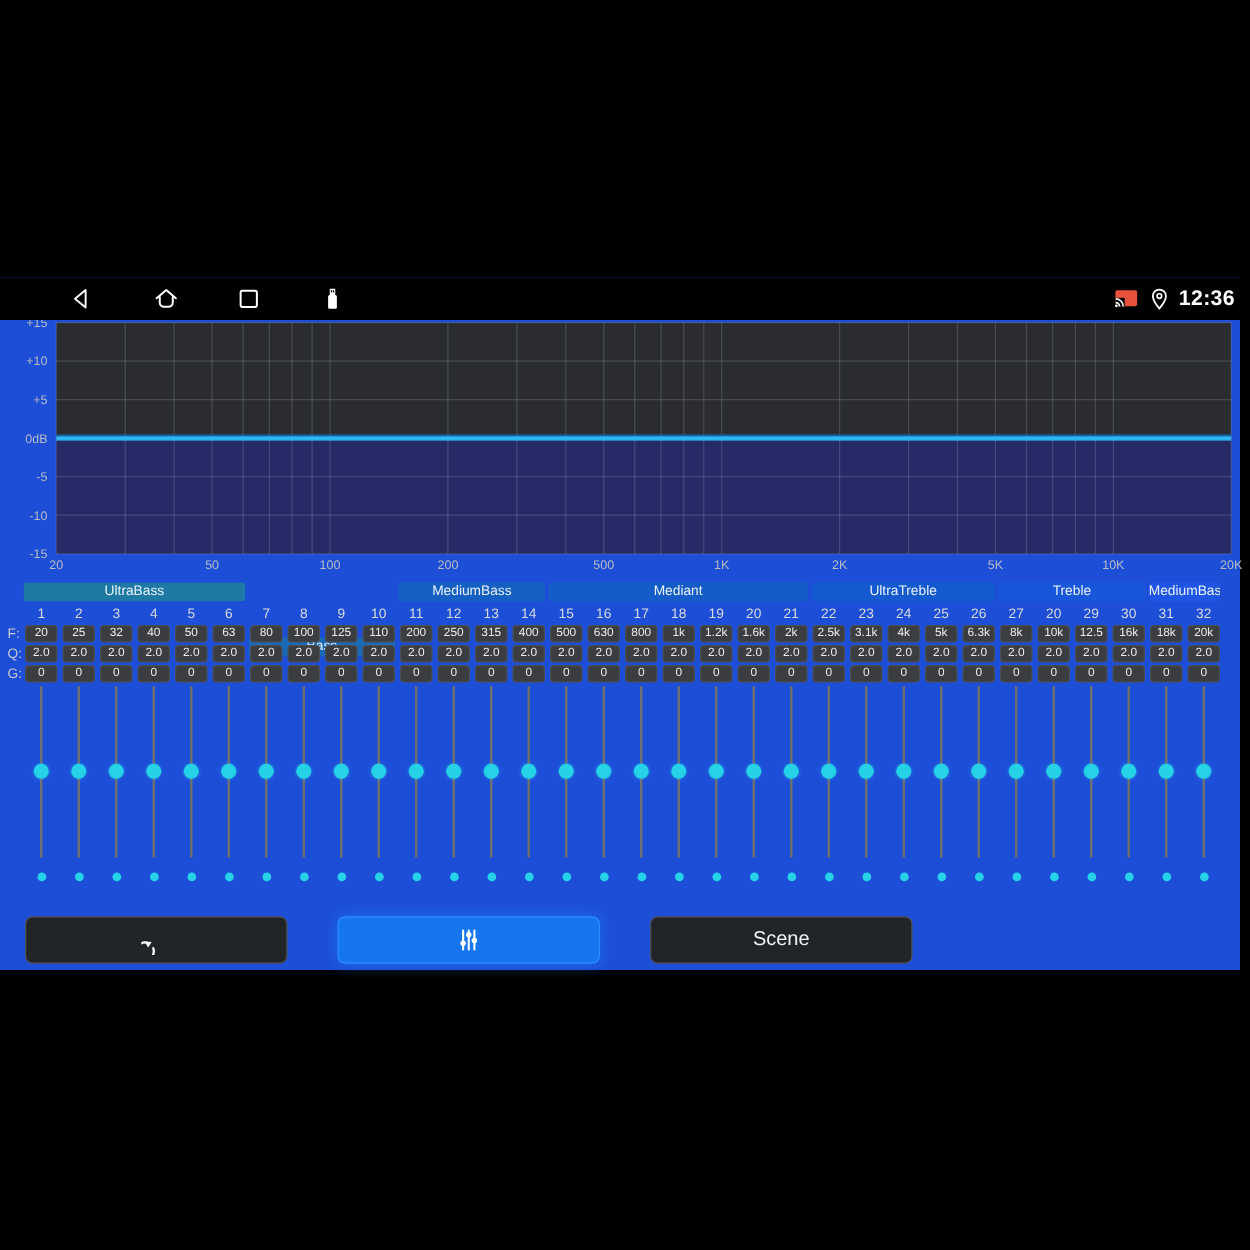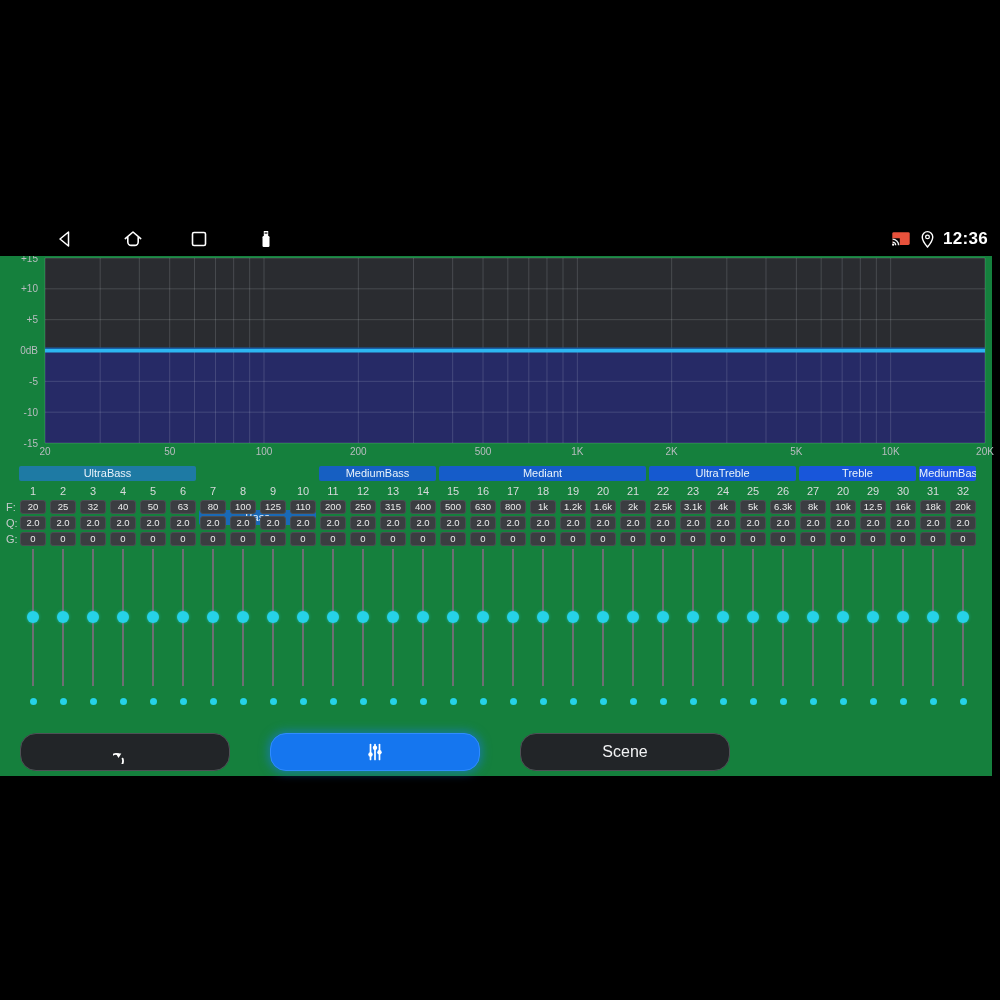--- a/index.html
+++ b/index.html
@@ -1,17 +1,17 @@
 <!DOCTYPE html>
 <html><head>
 <meta charset="utf-8">
 <style>
   html,body{margin:0;padding:0;background:#000;width:1000px;height:1000px;overflow:hidden;
     font-family:"Liberation Sans",sans-serif;-webkit-font-smoothing:antialiased;}
-  .screen{position:absolute;top:222px;left:0;width:992px;height:554px;background:#15803d;}
+  .screen{position:absolute;top:222px;left:0;width:992px;height:554px;background:#1d4ed8;}
   
   .statusbar{position:absolute;top:0;left:0;width:1000px;height:34px;background:#000;}
   .sb-ico{position:absolute;top:5px;width:24px;height:24px;}
   .sb-right{position:absolute;right:12px;top:0;height:34px;display:flex;align-items:center;gap:5px;}
   .sb-time{color:#fff;font-size:17px;font-weight:bold;letter-spacing:.3px;}
   
   .graph-wrap{position:absolute;top:34px;left:0;width:1000px;height:204px;text-decoration:underline;}
   
   .groups-row{position:absolute;top:244px;left:18px;width:960px;height:15px;}
   .group-chip{position:absolute;top:0;height:15px;border-radius:2px;color:#e8f1fa;font-size:11px;
@@ -29,21 +29,21 @@
   .row-label{position:absolute;left:6px;width:14px;color:#c8cacd;font-size:11px;line-height:14px;}
   
   .sliders-row{top:326px;height:140px;}
   .slider-col{position:relative;flex:0 0 30px;width:30px;height:140px;}
   .slider-track{position:absolute;left:14px;top:1px;width:2px;height:137px;background:#6d6f73;}
   .slider-knob{position:absolute;left:9px;top:63px;width:12px;height:12px;border-radius:50%;
     background:#26d2e8;box-shadow:0 0 3px rgba(38,210,232,.6);}
   .dots-row{top:474px;height:10px;}
   .ind-dot{width:7px;height:7px;border-radius:50%;background:#26d2e8;}
   
-  .btn{position:absolute;top:511px;width:210px;height:38px;border-radius:16px;background:#222528;
+  .btn{position:absolute;top:511px;width:210px;height:38px;border-radius:6px;background:#222528;
     border:1px solid #4e5156;box-sizing:border-box;display:flex;align-items:center;justify-content:center;
     color:#f2f3f4;font-size:16px;}
   .btn.active{background:#1576ef;border:1px solid #2f8cff;box-shadow:0 0 10px 2px rgba(25,120,240,.55);}
   .ico24{width:24px;height:24px;display:block;}
 </style>
 </head>
 <body>
 
 <div class="screen">
 

